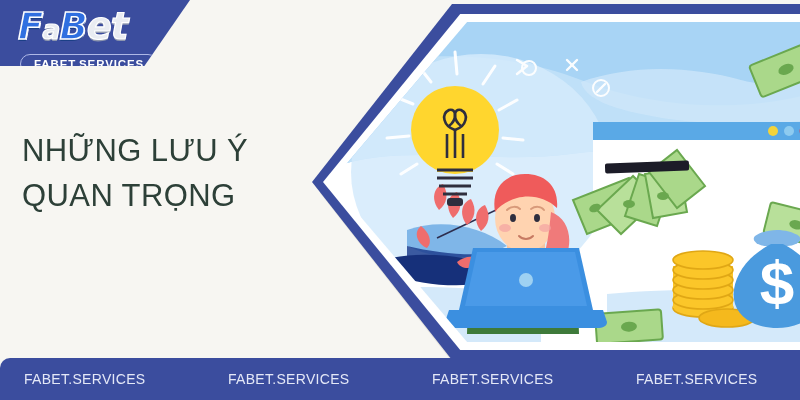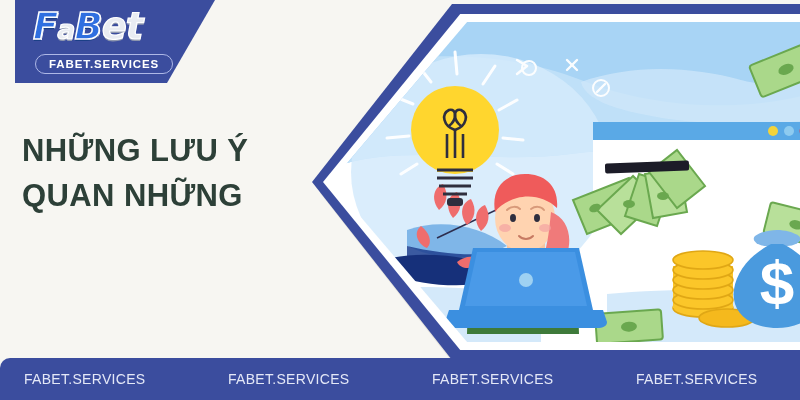--- a/index.html
+++ b/index.html
@@ -19,26 +19,25 @@
     position: absolute;
     left: 0; top: 0;
     width: 800px; height: 400px;
     background: #f7f6f2;
     overflow: hidden;
   }
 
   
   .brand-band {
     position: absolute;
-    left: 15px; top: 0;
-    width: 190px; height: 83px;
+    left: 0; top: 0;
+    width: 190px; height: 66px;
     background: #3b4d9e;
     clip-path: polygon(0 0, 100% 0, 76% 100%, 0 100%);
     z-index: 5;
-    padding-left: 10px;
   }
   .brand-inner {
     position: absolute;
     left: 14px; top: 5px;
     width: 150px;
   }
   .logo-word {
     font-family: "DejaVu Sans", sans-serif;
     font-weight: bold;
     font-style: italic;
@@ -80,21 +79,21 @@
   .title-block {
     position: absolute;
     left: 22px;
     top: 128px;
     width: 310px;
     z-index: 4;
   }
   .title-line {
     color: #2d4038;
     font-family: "Liberation Sans", sans-serif;
-    font-weight: bold;
+    font-weight: normal;
     font-size: 31px;
     line-height: 45px;
     letter-spacing: 0.4px;
     white-space: nowrap;
   }
 
   
   .hex-shadow {
     position: absolute;
     left: 320px; top: 14px;
@@ -323,21 +322,21 @@
 
   <div class="brand-band">
     <div class="brand-inner">
       <div class="logo-word"><span class="lw-blue">F</span><span class="lw-silver lw-sm">a</span><span class="lw-blue">B</span><span class="lw-silver">et</span></div>
       <div class="brand-badge">FABET.SERVICES</div>
     </div>
   </div>
 
   <div class="title-block">
     <div class="title-line">NHỮNG LƯU Ý</div>
-    <div class="title-line">QUAN NHỮNG</div>
+    <div class="title-line">QUAN TRỌNG</div>
   </div>
 
   <div class="footer-bar">
     <span class="footer-label fl0">FABET.SERVICES</span>
     <span class="footer-label fl1">FABET.SERVICES</span>
     <span class="footer-label fl2">FABET.SERVICES</span>
     <span class="footer-label fl3">FABET.SERVICES</span>
   </div>
 
 </div>

